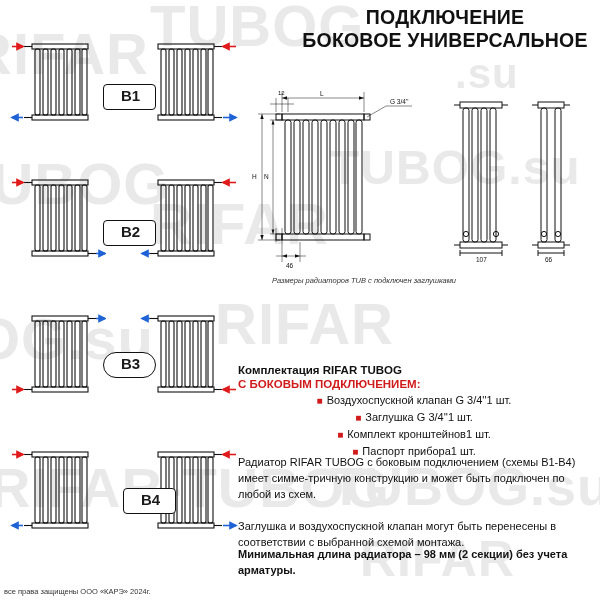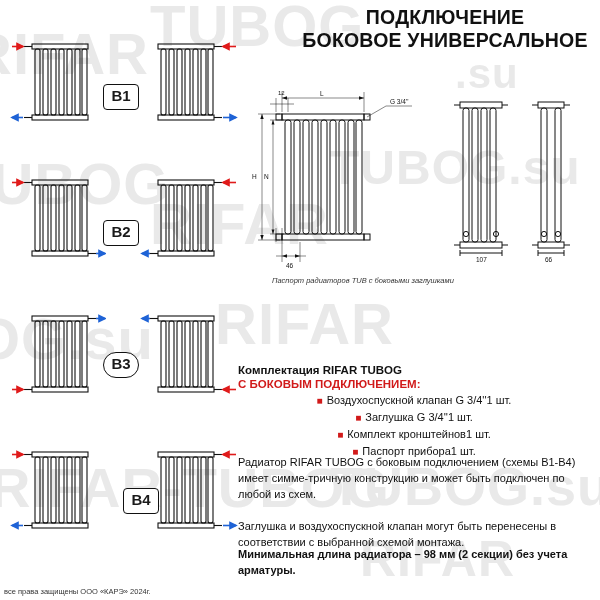--- a/index.html
+++ b/index.html
@@ -55,25 +55,25 @@
     line-height: 23px;
     color: #111;
   }
   .scheme-label {
     position: absolute;
     border: 1.6px solid #111;
     border-radius: 4px;
     background: #fff;
     font-size: 15px;
     font-weight: bold;
-    text-align: center;
     line-height: 22px;
     width: 34px;
     height: 24px;
     z-index: 4;
+    padding-left: 17px;
   }
 
   
   .kit-title {
     position: absolute;
     left: 238px;
     top: 364px;
     font-size: 11.5px;
     font-weight: bold;
     color: #111;
@@ -453,21 +453,21 @@
     </g>
 
     <text x="38" y="9" font-size="6" font-family="Liberation Sans, sans-serif" fill="#111">12</text>
     <text x="80" y="9.5" font-size="6.5" font-family="Liberation Sans, sans-serif" fill="#111">L</text>
     <text x="150" y="18" font-size="6.5" font-family="Liberation Sans, sans-serif" fill="#111">G 3/4''</text>
     <text x="12" y="93" font-size="6.5" font-family="Liberation Sans, sans-serif" fill="#111">H</text>
     <text x="24" y="93" font-size="6.5" font-family="Liberation Sans, sans-serif" fill="#111">N</text>
     <text x="46" y="182" font-size="6.5" font-family="Liberation Sans, sans-serif" fill="#111">46</text>
   </svg>
 
-  <div class="dim-caption">Паспорт радиаторов TUB с боковыми заглушками</div>
+  <div class="dim-caption">Размеры радиаторов TUB с подключен заглушками</div>
 
   <svg class="front-svg" style="left:452px; top:92px;" width="60" height="170" viewBox="0 0 60 170">
     <g stroke="#111" stroke-width="1" fill="none">
       <rect x="8" y="10" width="42" height="6"></rect>
       <rect x="8" y="150" width="42" height="6"></rect>
       <rect x="11" y="16" width="6" height="134" rx="2.5"></rect>
       <rect x="20" y="16" width="6" height="134" rx="2.5"></rect>
       <rect x="29" y="16" width="6" height="134" rx="2.5"></rect>
       <rect x="38" y="16" width="6" height="134" rx="2.5"></rect>
       <circle cx="14" cy="142" r="2.6"></circle>

